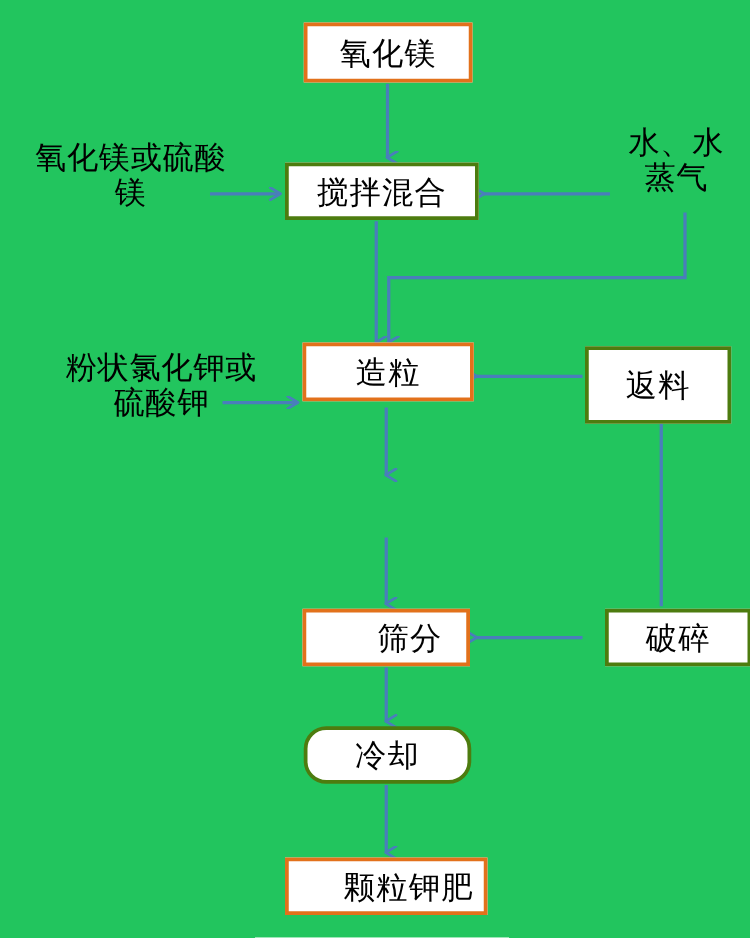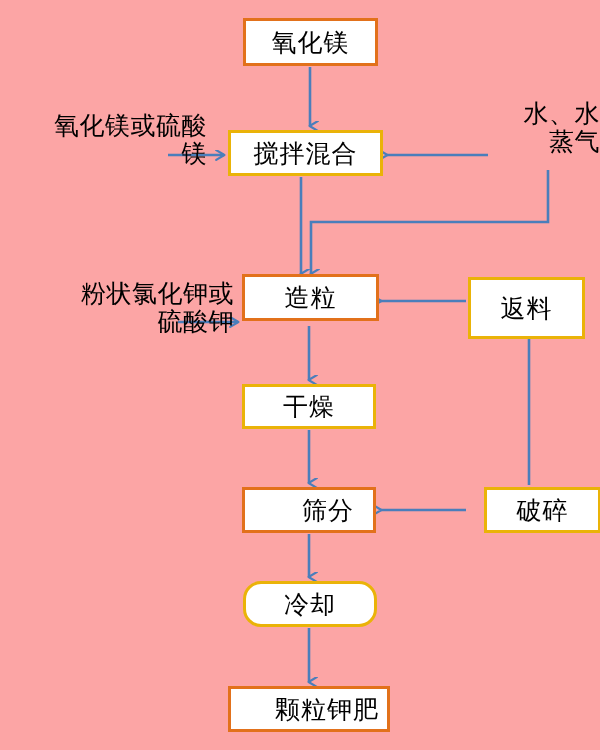--- a/index.html
+++ b/index.html
@@ -4,21 +4,21 @@
 <style>
   html, body {
     margin: 0;
     padding: 0;
     background: #ffffff;
   }
   #canvas {
     position: relative;
     width: 600px;
     height: 750px;
-    background: #fca5a5;
+    background: #22c55e;
     font-family: "DejaVu Sans", "Liberation Sans", sans-serif;
     overflow: hidden;
   }
   #wires {
     position: absolute;
     left: 0; top: 0;
     width: 600px;
     height: 750px;
     pointer-events: none;
   }
@@ -29,28 +29,28 @@
     display: flex;
     align-items: center;
     justify-content: center;
     color: #000000;
     font-size: 25px;
     line-height: 1;
     letter-spacing: 1px;
     white-space: nowrap;
   }
   .node.orange { border: 3px solid #E2711B; }
-  .node.green  { border: 3px solid #eab308; }
+  .node.green  { border: 3px solid #4d7c0f; }
 
   .side-label {
     position: absolute;
     color: #000000;
     font-size: 25px;
     line-height: 1.12;
-    text-align: right;
+    text-align: center;
     white-space: pre-line;
     letter-spacing: 0.5px;
   }
 </style>
 </head>
 <body>
 
 <div id="canvas">
 
   <svg id="wires" width="600" height="750" viewBox="0 0 600 750" xmlns="http://www.w3.org/2000/svg">
@@ -109,23 +109,20 @@
   </div>
 
   <div class="node orange" style="left:242px; top:274px; width:137px; height:47px;text-align:right;">
     <span>造粒</span>
   </div>
 
   <div class="node green" style="left:468px; top:277px; width:117px; height:62px;">
     <span>返料</span>
   </div>
 
-  <div class="node green" style="left:242px; top:384px; width:134px; height:45px;">
-    <span>干燥</span>
-  </div>
 
   <div class="node orange" style="left:242px; top:487px; width:134px; height:46px;padding-left:38px;">
     <span>筛分</span>
   </div>
 
   <div class="node green" style="left:484px; top:487px; width:117px; height:46px;">
     <span>破碎</span>
   </div>
 
   <div class="node green" style="left:243px; top:581px; width:134px; height:46px;border-radius:18px;">

